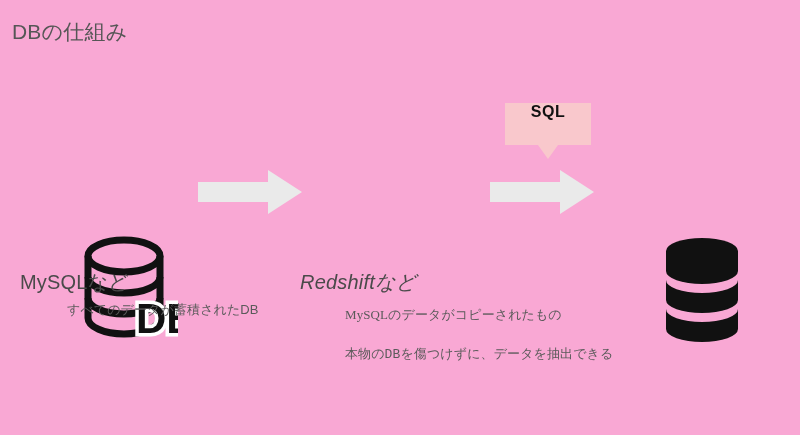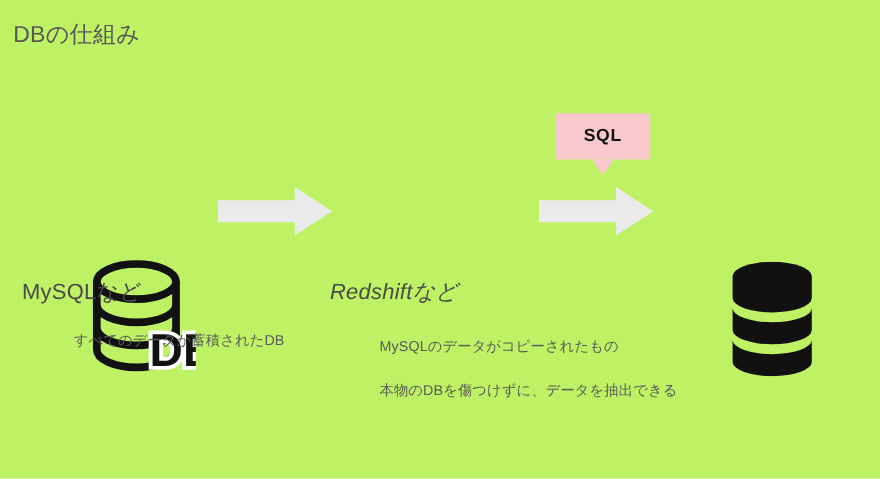--- a/index.html
+++ b/index.html
@@ -15,21 +15,21 @@
     font-family: "Liberation Sans", "DejaVu Sans", sans-serif;
     color: #4c4c4c;
     -webkit-font-smoothing: antialiased;
   }
 
   .canvas {
     position: absolute;
     left: 0; top: 0;
     width: 800px;
     height: 435px;
-    background: #bef264;
+    background: #f9a8d4;
   }
 
   
   .page-title {
     position: absolute;
     left: 12px;
     top: 18px;
     font-size: 21px;
     line-height: 28px;
     color: #565656;
@@ -42,42 +42,43 @@
     position: absolute;
     top: 110px;
   }
   .stage-label {
     position: absolute;
     font-size: 20px;
     line-height: 26px;
     color: #4a4a4a;
     white-space: nowrap;
     letter-spacing: 0.2px;
+    margin-top: 16px;
   }
   .stage-desc {
     position: absolute;
     font-size: 13px;
     line-height: 19px;
     color: #5a5a5a;
     white-space: nowrap;
     letter-spacing: 0.1px;
     margin-left: 45px;
   }
 
   
   #stage-mysql        { left: 20px; }
   #label-mysql        { left: 20px;  top: 253px; }
   #desc-mysql-0       { left: 22px;  top: 300px; }
   #desc-mysql-1       { left: 22px;  top: 336px; }
 
   
   #stage-redshift     { left: 300px; }
   #label-redshift     { left: 300px; top: 253px; font-style: italic; }
-  #desc-redshift-0    { left: 300px; top: 305px; }
-  #desc-redshift-1    { left: 300px; top: 345px; }
+  #desc-redshift-0    { left: 300px; top: 305px; font-family: Liberation Serif, serif; }
+  #desc-redshift-1    { left: 300px; top: 345px; font-family: Liberation Mono, monospace; }
 
   
   #stage-analyze      { left: 622px; }
   #label-analyze      { left: 622px; top: 255px; }
 
   
   .icon-db-outline { position: absolute; left: 62px;  top: 122px; }
   .icon-db-solid   { position: absolute; left: 362px; top: 128px; }
 
   
@@ -96,21 +97,20 @@
     width: 86px;
     height: 42px;
   }
   .sql-callout .bubble-body {
     position: absolute;
     left: 0; top: 0;
     width: 86px;
     height: 42px;
     background: #f9c8cc;
     display: flex;
-    align-items: center;
     justify-content: center;
   }
   .sql-callout .bubble-text {
     font-size: 16px;
     font-weight: bold;
     color: #111111;
     letter-spacing: 0.6px;
   }
   .sql-callout .bubble-tail {
     position: absolute;

